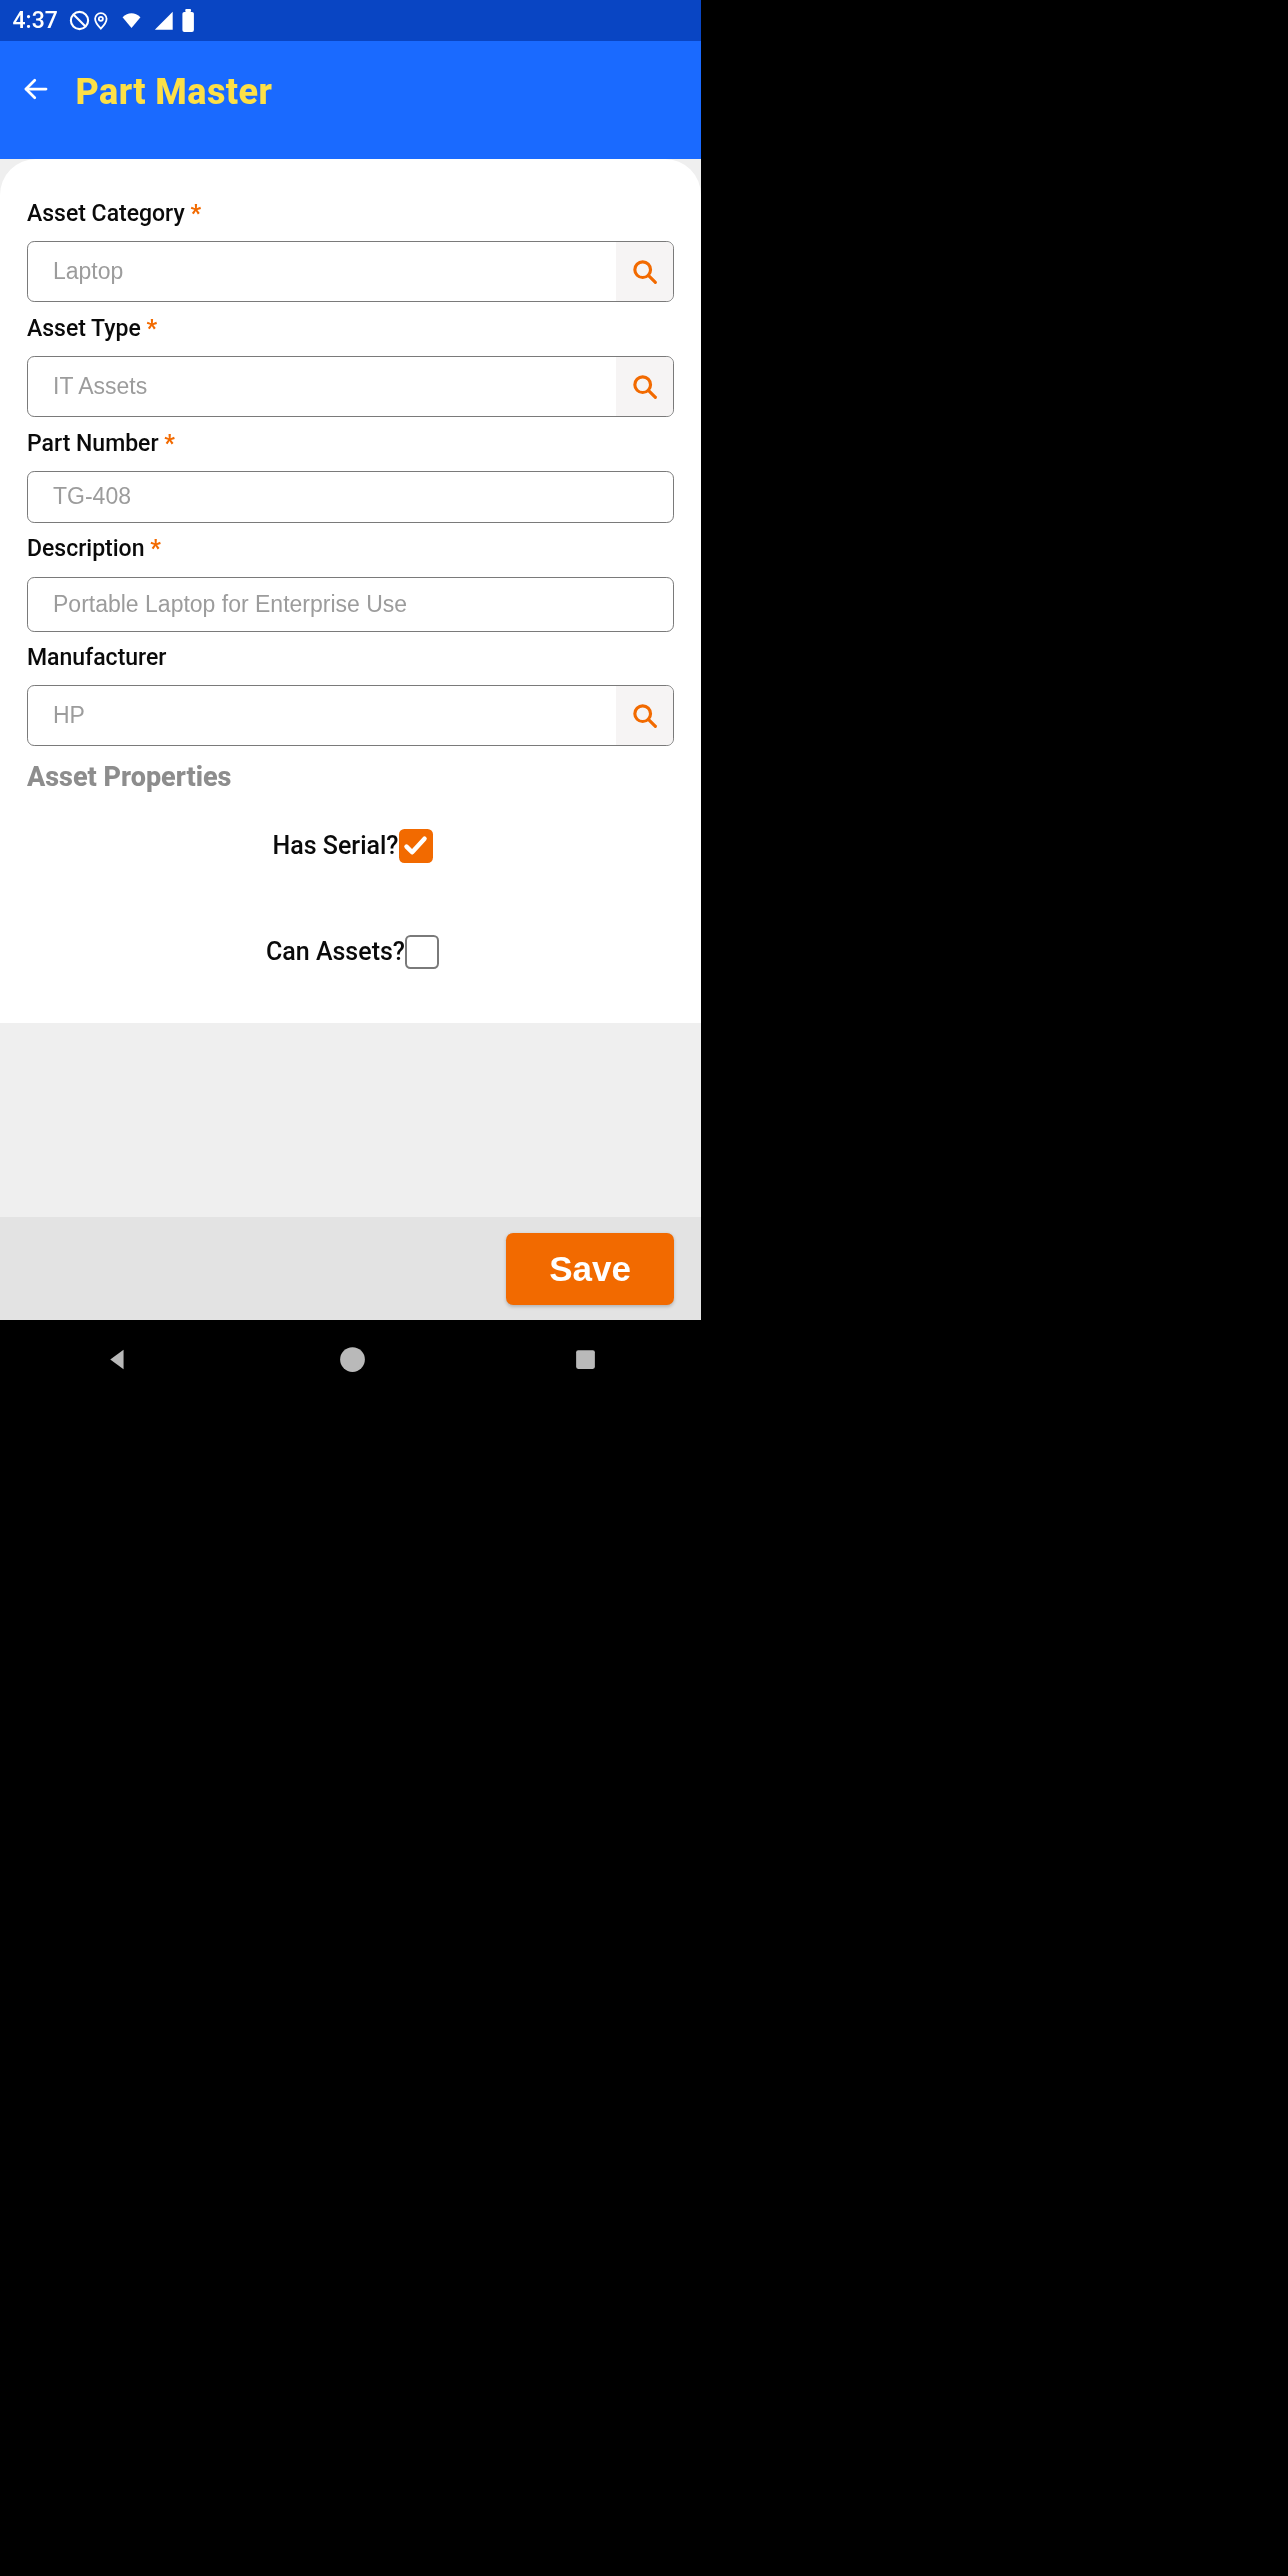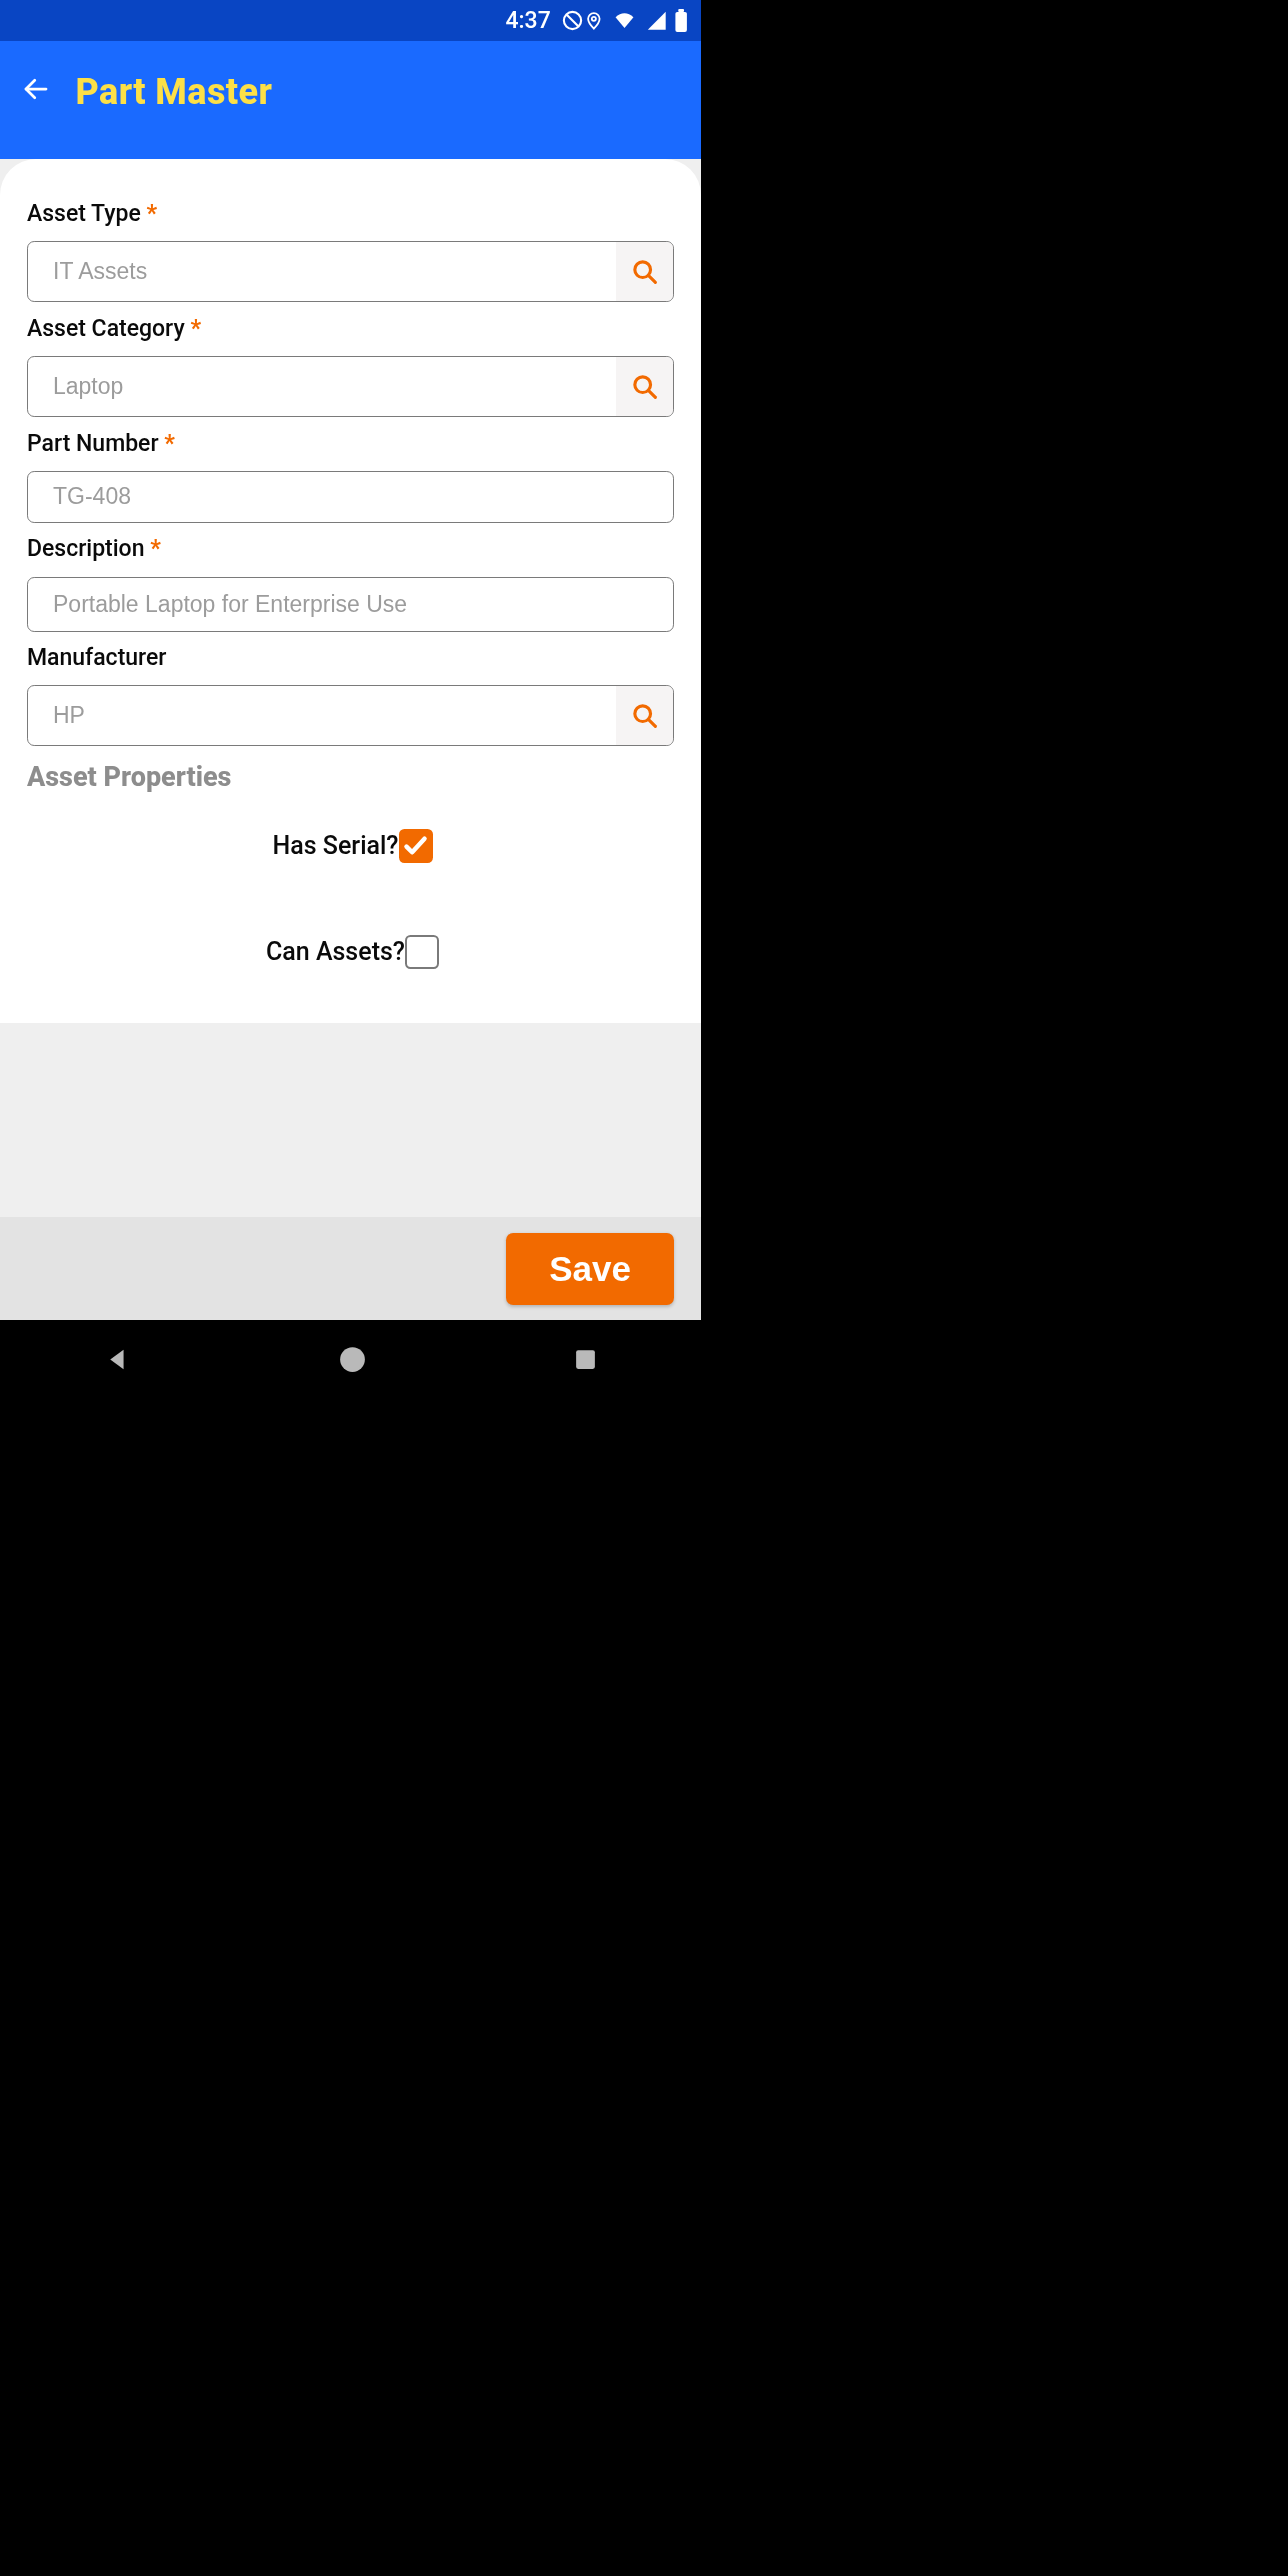--- a/index.html
+++ b/index.html
@@ -11,21 +11,21 @@
     background: #000;
     overflow: hidden;
     position: relative;
   }
   .status-bar {
     height: 41px;
     background: #0945c3;
     color: #fff;
     display: flex;
     align-items: center;
-    justify-content: flex-end;
+    justify-content: flex-start;
     padding: 0 12.5px;
     font-size: 23px;
     font-weight: 500;
   }
   .status-left { display: flex; align-items: center; gap: 10.7px; }
   .status-right { display: flex; align-items: center; gap: 7.2px; }
   .status-icon { display:inline-flex; }
 
   .app-header {
     height: 118px;
@@ -185,52 +185,52 @@
     </svg>
   </div>
   <div class="app-title">Part Master</div>
 </div>
 
 <div class="content-area">
   <div class="card">
 
     <div class="field">
       <div class="field-label">
+        <span>Asset Category</span>
+        <span class="req"> *</span>
+      </div>
+      <div class="input-wrap">
+        <input class="input-text" type="text" readonly="" placeholder="Laptop" style="">
+        <div class="search-btn">
+          <svg width="29" height="29" viewBox="0 0 24 24" fill="none" stroke="#f26a00" stroke-width="2.6" stroke-linecap="round">
+              <circle cx="10.5" cy="10.5" r="6.5"></circle>
+              <line x1="21" y1="21" x2="15.2" y2="15.2"></line>
+            </svg>
+        </div>
+      </div>
+    </div>
+
+    <div class="field">
+      <div class="field-label">
         <span>Asset Type</span>
         <span class="req"> *</span>
       </div>
       <div class="input-wrap">
         <input class="input-text" type="text" readonly="" placeholder="IT Assets" style="">
         <div class="search-btn">
           <svg width="29" height="29" viewBox="0 0 24 24" fill="none" stroke="#f26a00" stroke-width="2.6" stroke-linecap="round">
               <circle cx="10.5" cy="10.5" r="6.5"></circle>
               <line x1="21" y1="21" x2="15.2" y2="15.2"></line>
             </svg>
         </div>
       </div>
     </div>
 
     <div class="field">
       <div class="field-label">
-        <span>Asset Category</span>
-        <span class="req"> *</span>
-      </div>
-      <div class="input-wrap">
-        <input class="input-text" type="text" readonly="" placeholder="Laptop" style="">
-        <div class="search-btn">
-          <svg width="29" height="29" viewBox="0 0 24 24" fill="none" stroke="#f26a00" stroke-width="2.6" stroke-linecap="round">
-              <circle cx="10.5" cy="10.5" r="6.5"></circle>
-              <line x1="21" y1="21" x2="15.2" y2="15.2"></line>
-            </svg>
-        </div>
-      </div>
-    </div>
-
-    <div class="field">
-      <div class="field-label">
         <span>Part Number</span>
         <span class="req"> *</span>
       </div>
       <div class="input-wrap" style="height:52px">
         <input class="input-text" type="text" placeholder="TG-408" style="">
       </div>
     </div>
 
     <div class="field">
       <div class="field-label">

